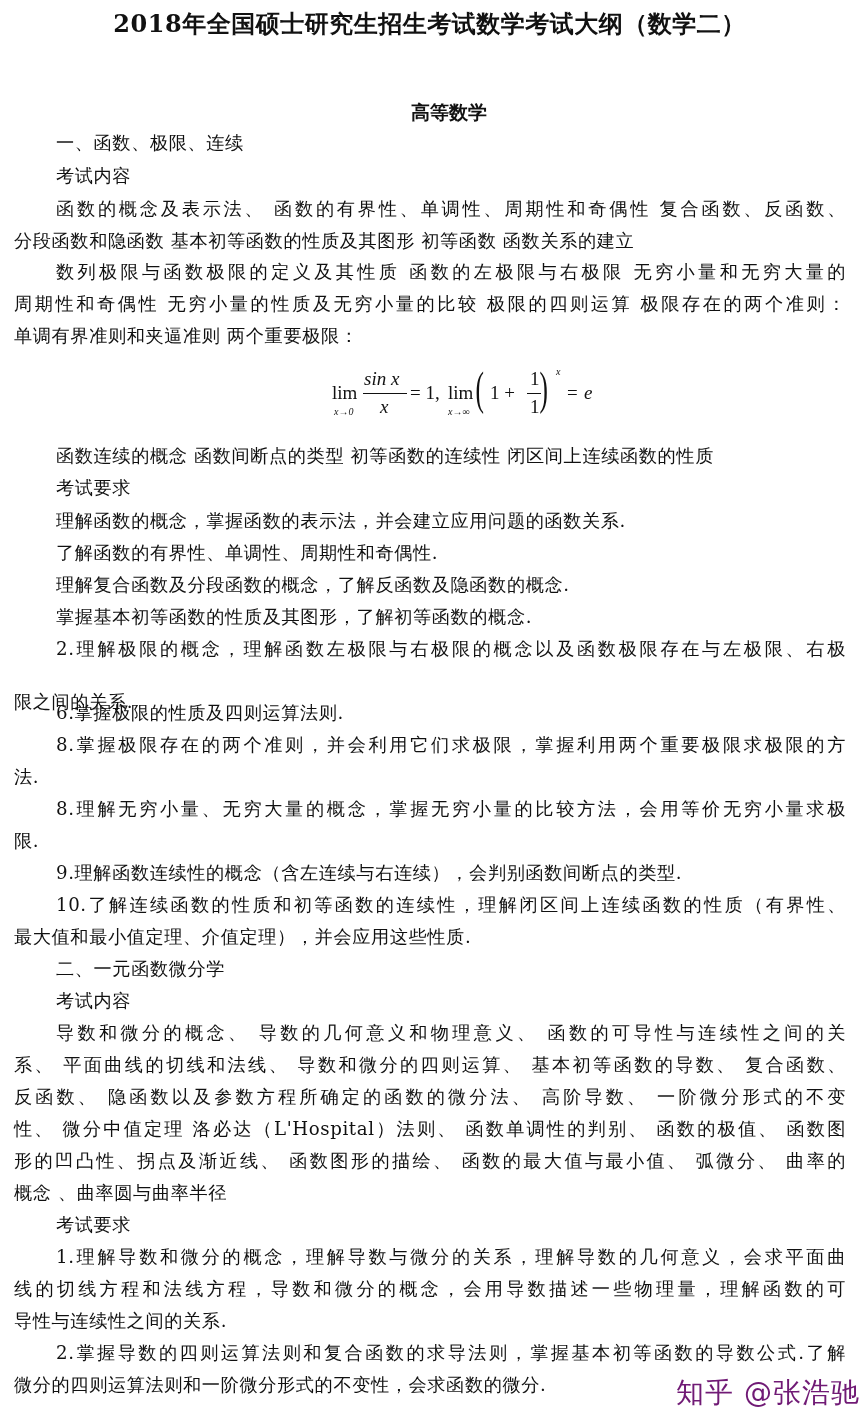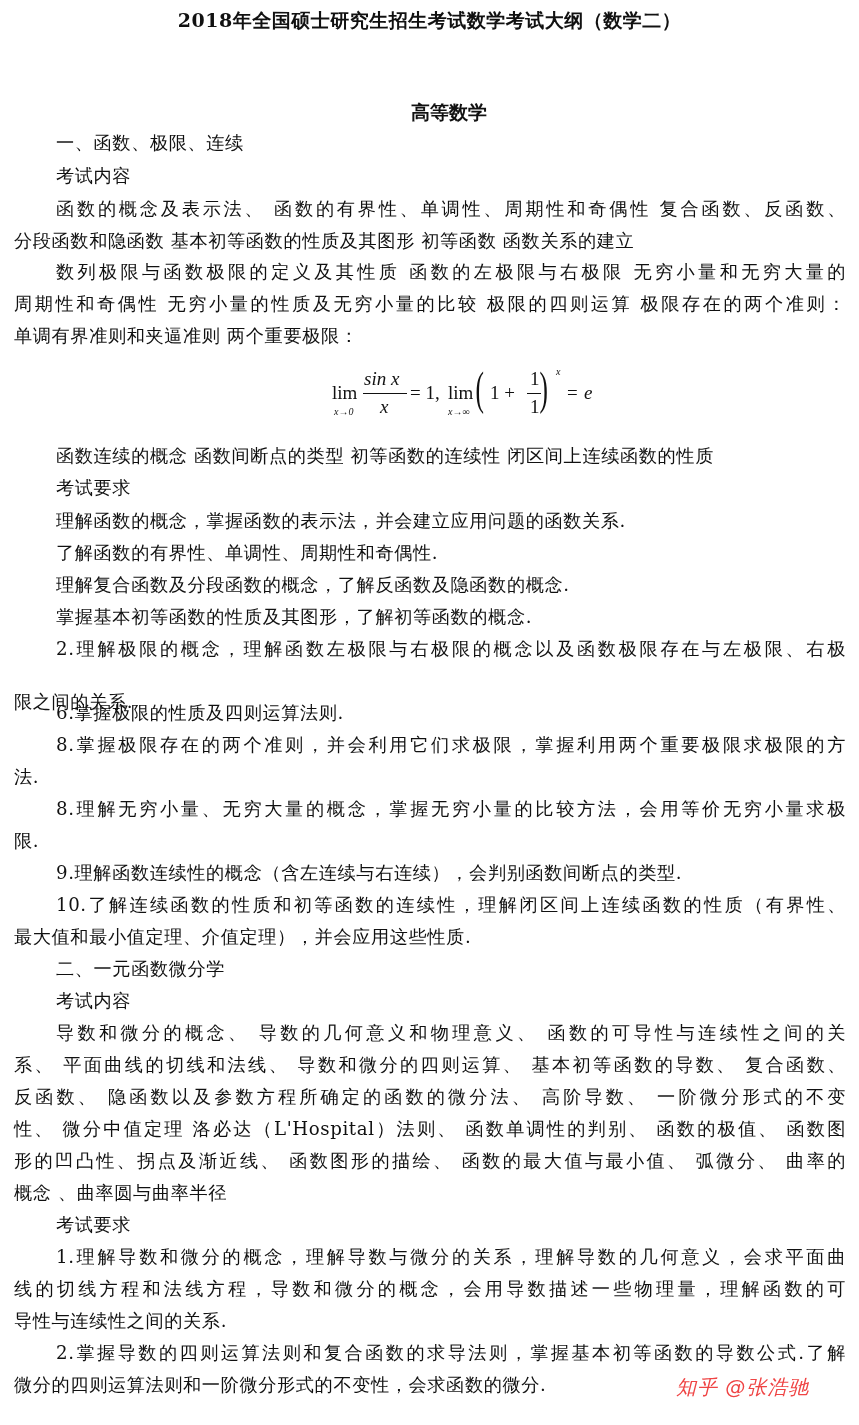--- a/index.html
+++ b/index.html
@@ -4,21 +4,21 @@
   <style>
     html, body { margin: 0; padding: 0; background: #ffffff; }
     body {
       width: 859px; height: 1425px; position: relative; overflow: hidden;
       font-family: "DejaVu Serif", "Liberation Serif", serif;
       color: #111111;
     }
     .page { position: absolute; left: 0; top: 0; width: 859px; height: 1425px; }
     .doc-title {
       position: absolute; top: 8px; left: 0; width: 859px; text-align: center;
-      font-size: 19px; font-weight: bold; letter-spacing: 0.5px;
+      font-size: 24px; font-weight: bold; letter-spacing: 0.5px;
     }
     .section-title {
       position: absolute; top: 100px; left: 0; width: 898px; text-align: center;
       font-size: 19px; font-weight: bold;
     }
     .line {
       position: absolute; left: 14px; width: 832px;
       font-size: 18.2px; line-height: 24px; white-space: nowrap;
       letter-spacing: 0.6px;
     }
@@ -30,21 +30,21 @@
       font-family: "Liberation Serif", "DejaVu Serif", serif; font-size: 19px;
     }
     .f-abs { position: absolute; white-space: nowrap; }
     .f-it { font-style: italic; }
     .f-sub { font-size: 10px; font-style: italic; }
     .f-bar { position: absolute; height: 1px; background: #111; }
     .f-paren { position: absolute; font-size: 46px; font-weight: 100; line-height: 46px; transform: scaleX(0.55); }
     .watermark {
       position: absolute; left: 676px; top: 1374px;
       font-family: "DejaVu Sans", "Liberation Sans", sans-serif;
-      font-size: 20px; color: #ef4444; letter-spacing: 1px; white-space: nowrap; font-style: italic;
+      font-size: 28px; color: #701a75; letter-spacing: 1px; white-space: nowrap;
     }
   </style>
 </head>
 <body>
 
 <div class="page">
 
   <div class="doc-title">2018年全国硕士研究生招生考试数学考试大纲（数学二）</div>
   <div class="section-title">高等数学</div>
 

